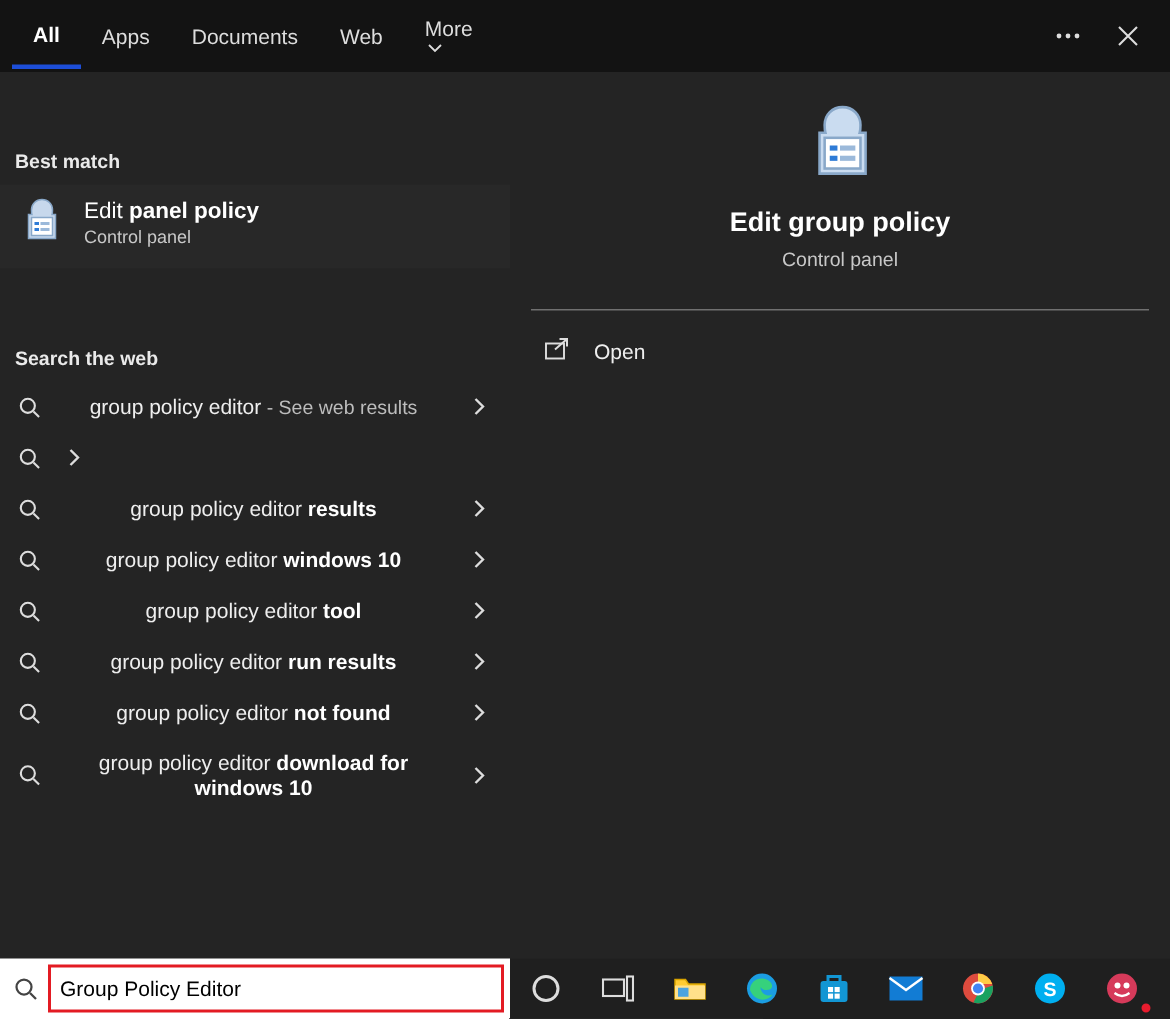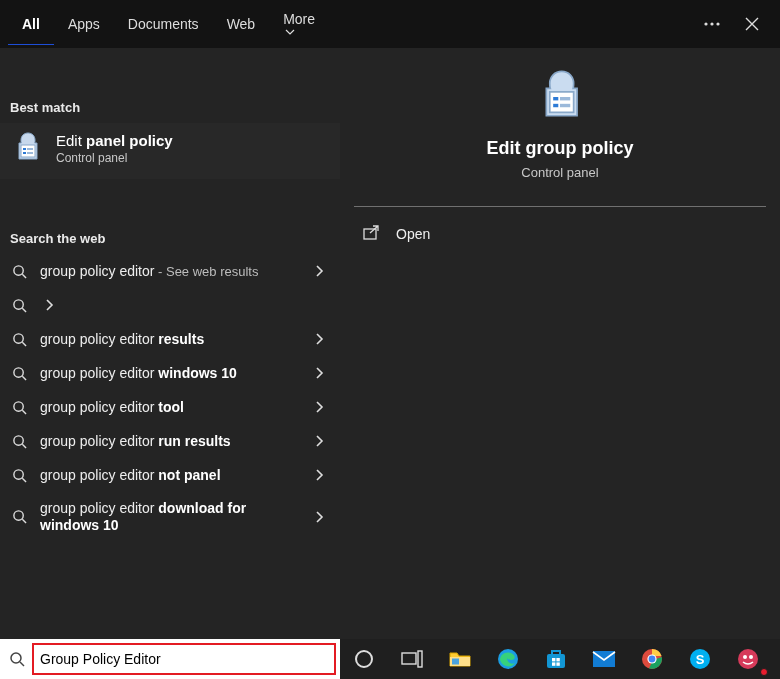--- a/index.html
+++ b/index.html
@@ -1,37 +1,37 @@
 <!DOCTYPE html>
 <html><head>
 <meta charset="utf-8">
 <style>
   * { margin: 0; padding: 0; box-sizing: border-box; font-family: "Segoe UI", Arial, sans-serif; }
   body { width: 780px; height: 679px; background: #2a2a2a; overflow: hidden; }
 
   .top-tabs { height: 48px; display: flex; align-items: center; padding: 0 8px; background: rgba(0,0,0,0.55); gap: 0; color: #ddd; font-size: 14px; }
   .tab { padding: 12px 14px; cursor: pointer; }
-  .tab.active { border-bottom: 1px solid #1d4ed8; color: #fff; font-weight: 600; }
+  .tab.active { border-bottom: 3px solid #1d4ed8; color: #fff; font-weight: 600; }
   .tab-more svg { vertical-align: middle; margin-left:2px; }
   .top-spacer { flex: 1; }
   .top-icon { width: 40px; height: 40px; display: flex; align-items: center; justify-content: center; cursor: pointer; color: #ddd; }
 
   .columns { display: flex; height: calc(679px - 48px - 40px); background: rgba(35,35,35,.9); }
 
   .left { width: 340px; padding-bottom: 8px; color: #fff; overflow: hidden; }
   .section-label { font-size: 13px; font-weight: 600; padding: 12px 10px 8px 10px; color: #eaeaea; margin-top: 40px; }
 
   .best-match { display: flex; align-items: center; gap: 12px; padding: 8px 10px 14px 10px; background: rgba(255,255,255,.02); }
   .bm-icon { width: 34px; height: 34px; display: flex; align-items: center; justify-content: center; }
   .bm-title { font-size: 15px; }
   .bm-sub { font-size: 12px; color: #c8c8c8; margin-top:2px; }
 
   .web-item { display: flex; align-items: center; gap: 12px; padding: 8px 12px 8px 10px; font-size: 14px; color: #eee; cursor: pointer; }
   .web-item .si { width: 18px; height: 18px; display:flex; align-items:center; justify-content:center; flex: 0 0 18px; }
-  .web-item .txt { flex: 1; line-height: 1.2; }
+  .web-item .txt { flex: 1; line-height: 1.2; text-align: center; }
   .web-item .txt b { font-weight: 600; color: #fff; }
   .web-item .txt .hint { color: #bdbdbd; font-size: 13px; }
   .web-item .chev { width: 18px; flex: 0 0 18px; display:flex; align-items:center; justify-content:center; }
 
   .right { flex: 1; color: #fff; padding: 20px 14px 0 14px; }
   .right-head { text-align: center; padding-bottom: 16px; }
   .right-icon { width: 58px; height: 58px; margin: 0 auto 12px auto; }
   .right-title { font-size: 18px; font-weight: 600; }
   .right-sub { font-size: 13px; color: #c8c8c8; margin-top: 6px; }
   .right-sep { height: 1px; background: rgba(255,255,255,.35); margin: 10px 0 6px 0; }
@@ -184,21 +184,21 @@
             </svg>
           </span>
         </div>
         <div class="web-item">
           <span class="si">
             <svg width="15" height="15" viewBox="0 0 16 16">
               <circle cx="7" cy="7" r="5" fill="none" stroke="#ddd" stroke-width="1.5"></circle>
               <line x1="11" y1="11" x2="15" y2="15" stroke="#ddd" stroke-width="1.5"></line>
             </svg>
           </span>
-          <span class="txt"><span>group policy editor </span><b>not panel</b></span>
+          <span class="txt"><span>group policy editor </span><b>not found</b></span>
           <span class="chev">
             <svg width="10" height="12" viewBox="0 0 10 12">
               <path d="M3 1 L8 6 L3 11" fill="none" stroke="#ddd" stroke-width="1.6"></path>
             </svg>
           </span>
         </div>
         <div class="web-item">
           <span class="si">
             <svg width="15" height="15" viewBox="0 0 16 16">
               <circle cx="7" cy="7" r="5" fill="none" stroke="#ddd" stroke-width="1.5"></circle>

